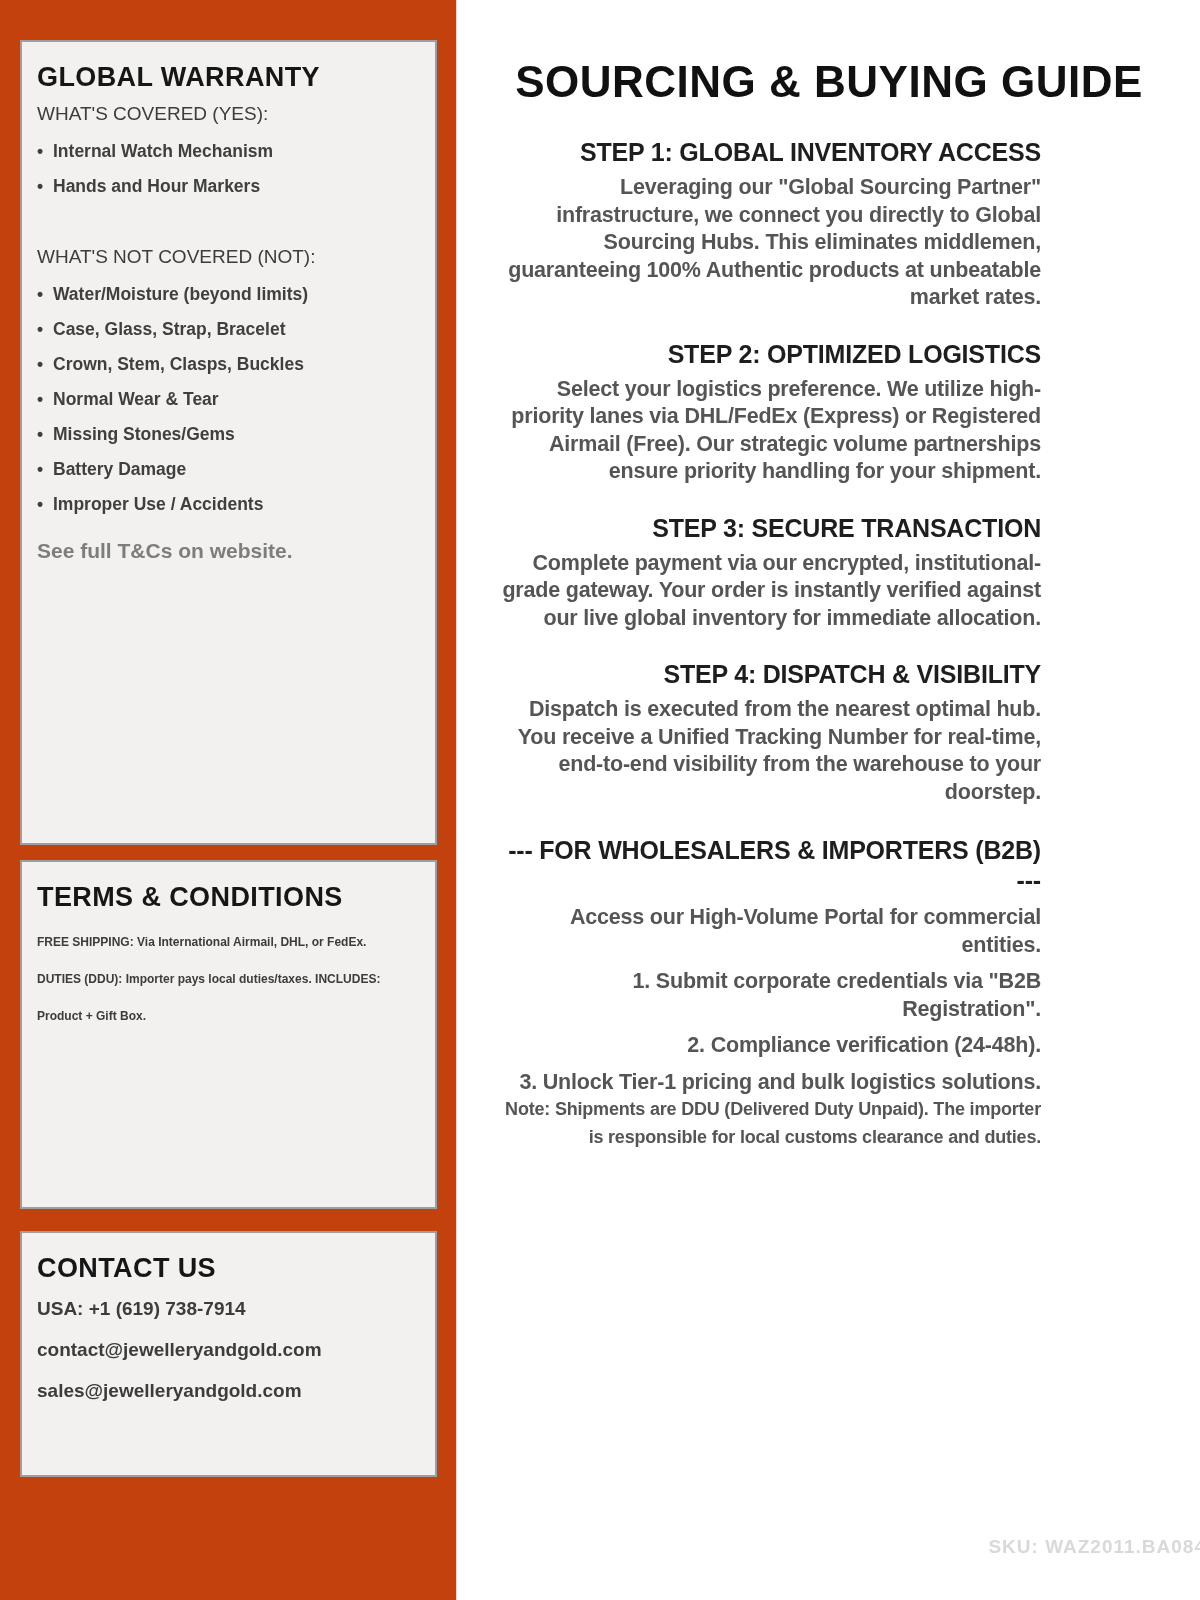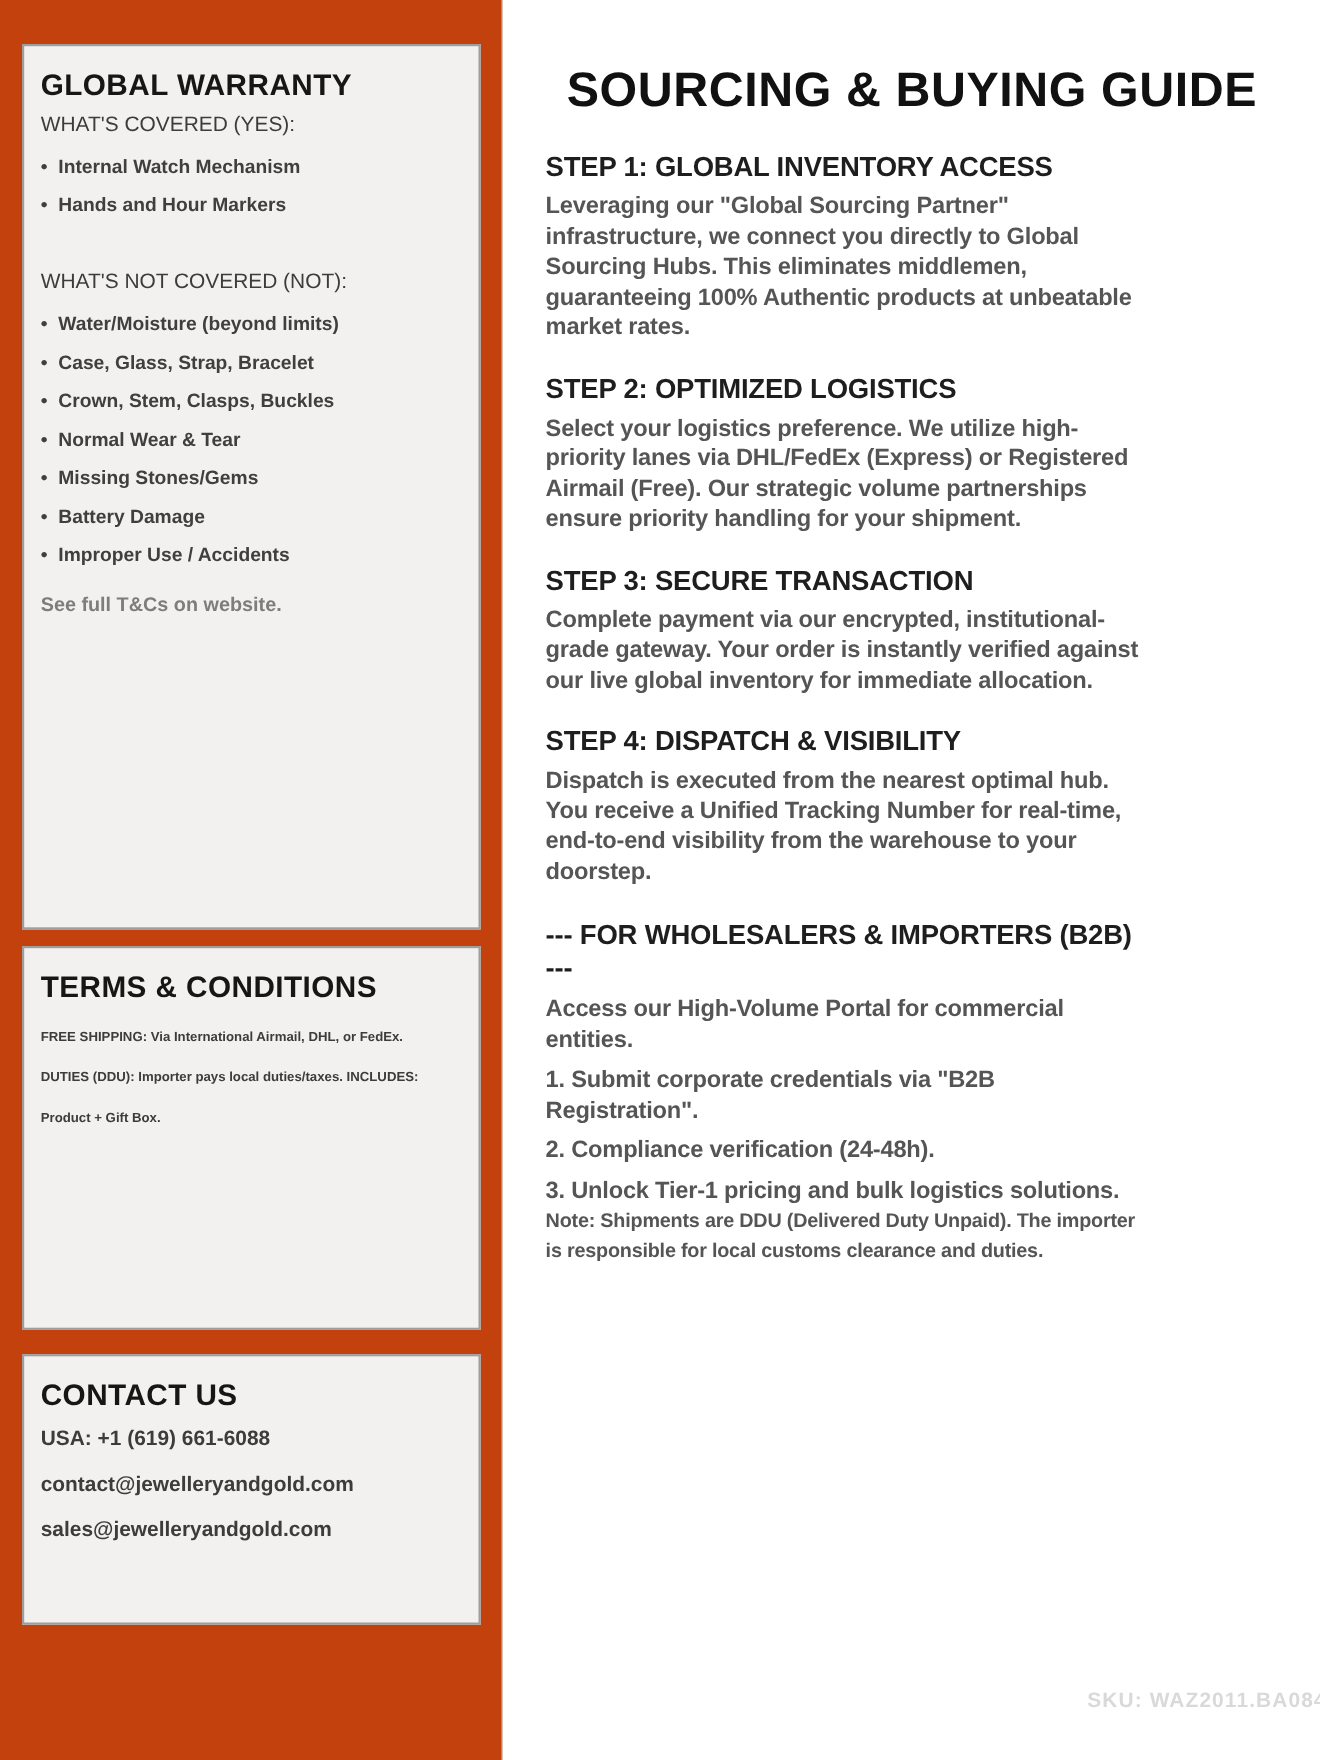--- a/index.html
+++ b/index.html
@@ -18,33 +18,33 @@
 
   .side-title { font-size:27px; font-weight:bold; color:#161616; letter-spacing:.4px;
                 line-height:30px; margin-bottom:10px; }
   .side-sub { font-size:19px; font-weight:normal; color:#3c3c3c; line-height:24px;
               margin-top:8px; margin-bottom:14px; }
   .side-sub.not { margin-top:48px; }
   ul.side-list { list-style:none; }
   ul.side-list li { position:relative; padding-left:16px; font-size:17.5px; font-weight:bold;
                     color:#3f3f3f; line-height:22px; margin-bottom:13px; }
   ul.side-list li::before { content:"\2022"; position:absolute; left:0; top:0; color:#3f3f3f; }
-  .footnote { margin-top:24px; font-size:18px; font-weight:bold; color:#7d7d7d; }
+  .footnote { margin-top:24px; font-size:21px; font-weight:bold; color:#7d7d7d; }
 
   .side-para { margin-top:12px; font-size:12px; font-weight:bold; color:#3c3c3c;
                line-height:37px; width:352px; }
   .contact-line { font-size:19px; font-weight:bold; color:#3c3c3c; line-height:24px;
                   margin-top:17px; }
   .contact-line:first-of-type { margin-top:14px; }
 
   
   .main { position:absolute; left:458px; top:0; width:742px; height:1572px; background:#ffffff; }
   .main-title { margin-top:58px; width:100%; text-align:center; font-size:44px;
                 font-weight:bold; color:#111111; letter-spacing:.5px; line-height:48px; }
-  .main-content { margin-left:38px; width:545px; letter-spacing:-0.2px; }
+  .main-content { margin-left:38px; width:545px; letter-spacing:-0.2px;text-align:right; }
   .step-h { margin-top:27px; font-size:25px; font-weight:bold; color:#1e1e1e; line-height:30px; }
   .step-h.first { margin-top:31px; }
   .step-p { margin-top:7px; font-size:21.5px; font-weight:bold; color:#555555; line-height:27.5px; }
   .b2b-h { margin-top:29px; font-size:25px; font-weight:bold; color:#1e1e1e; line-height:30px; }
   .b2b-p { margin-top:9px; font-size:21.5px; font-weight:bold; color:#555555; line-height:27.5px; }
   .b2b-note { font-size:18px; font-weight:bold; color:#555555; line-height:27.5px; }
 
   .sku { position:absolute; right:-6px; bottom:14px; font-size:19px; font-weight:bold;
          color:#d9d9d9; letter-spacing:1px; white-space:nowrap; }
 </style>
@@ -75,21 +75,21 @@
       <p class="footnote">See full T&amp;Cs on website.</p>
     </section>
 
     <section class="side-box box-terms">
       <h1 class="side-title">TERMS &amp; CONDITIONS</h1>
       <p class="side-para">FREE SHIPPING: Via International Airmail, DHL, or FedEx.  DUTIES (DDU): Importer pays local duties/taxes.  INCLUDES: Product + Gift Box.</p>
     </section>
 
     <section class="side-box box-contact">
       <h1 class="side-title">CONTACT US</h1>
-      <p class="contact-line">USA: +1 (619) 661-6088</p>
+      <p class="contact-line">USA: +1 (619) 738-7914</p>
       <p class="contact-line">contact@jewelleryandgold.com</p>
       <p class="contact-line">sales@jewelleryandgold.com</p>
     </section>
 
   </aside>
 
   <main class="main">
     <h1 class="main-title">SOURCING &amp; BUYING GUIDE</h1>
 
     <div class="main-content">

